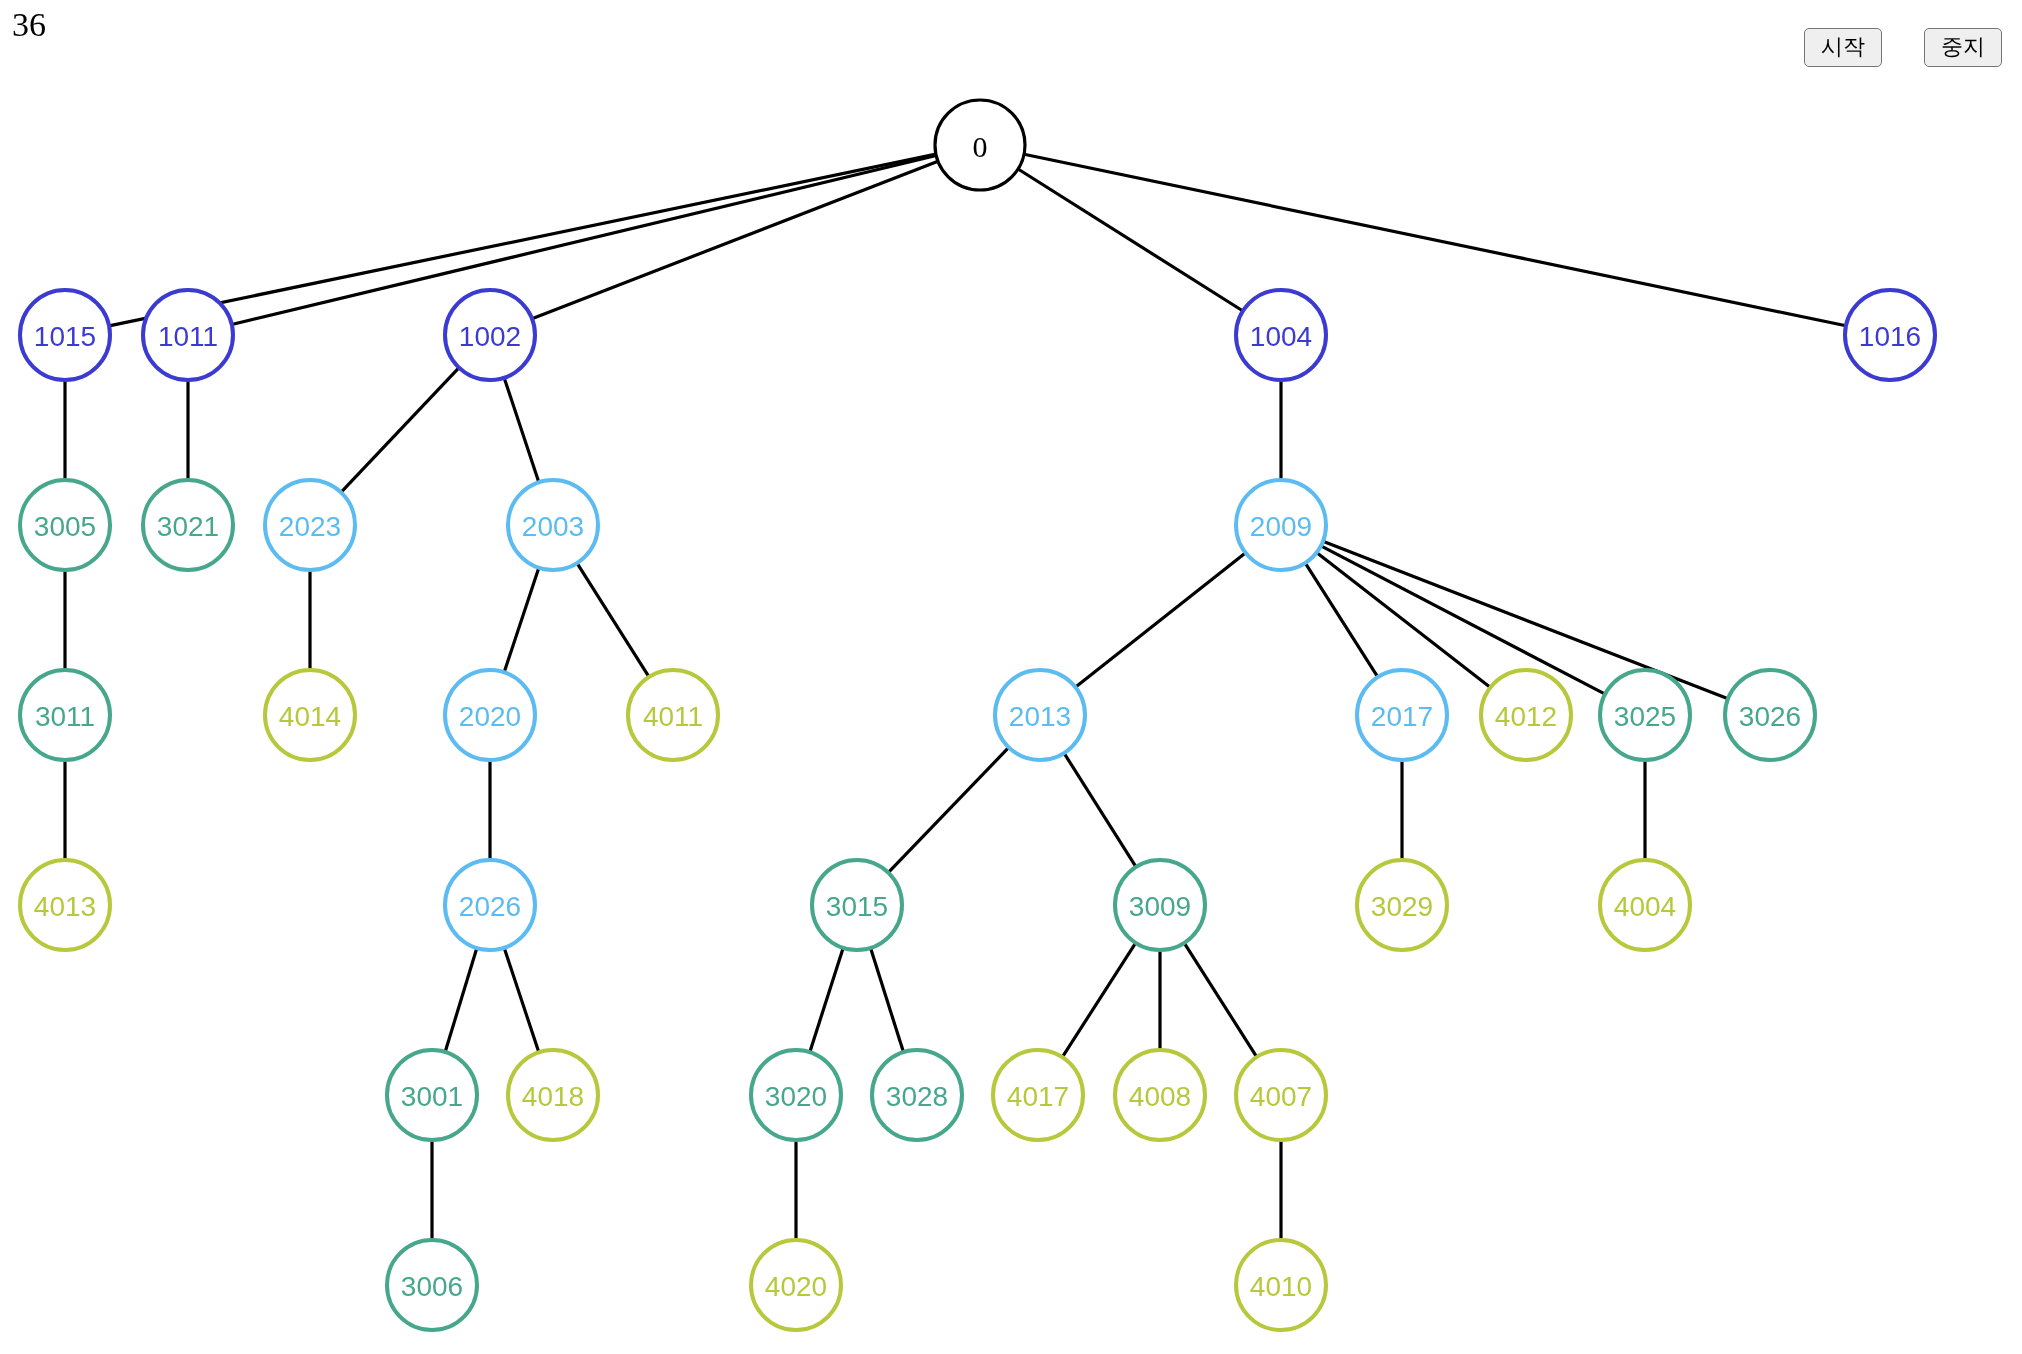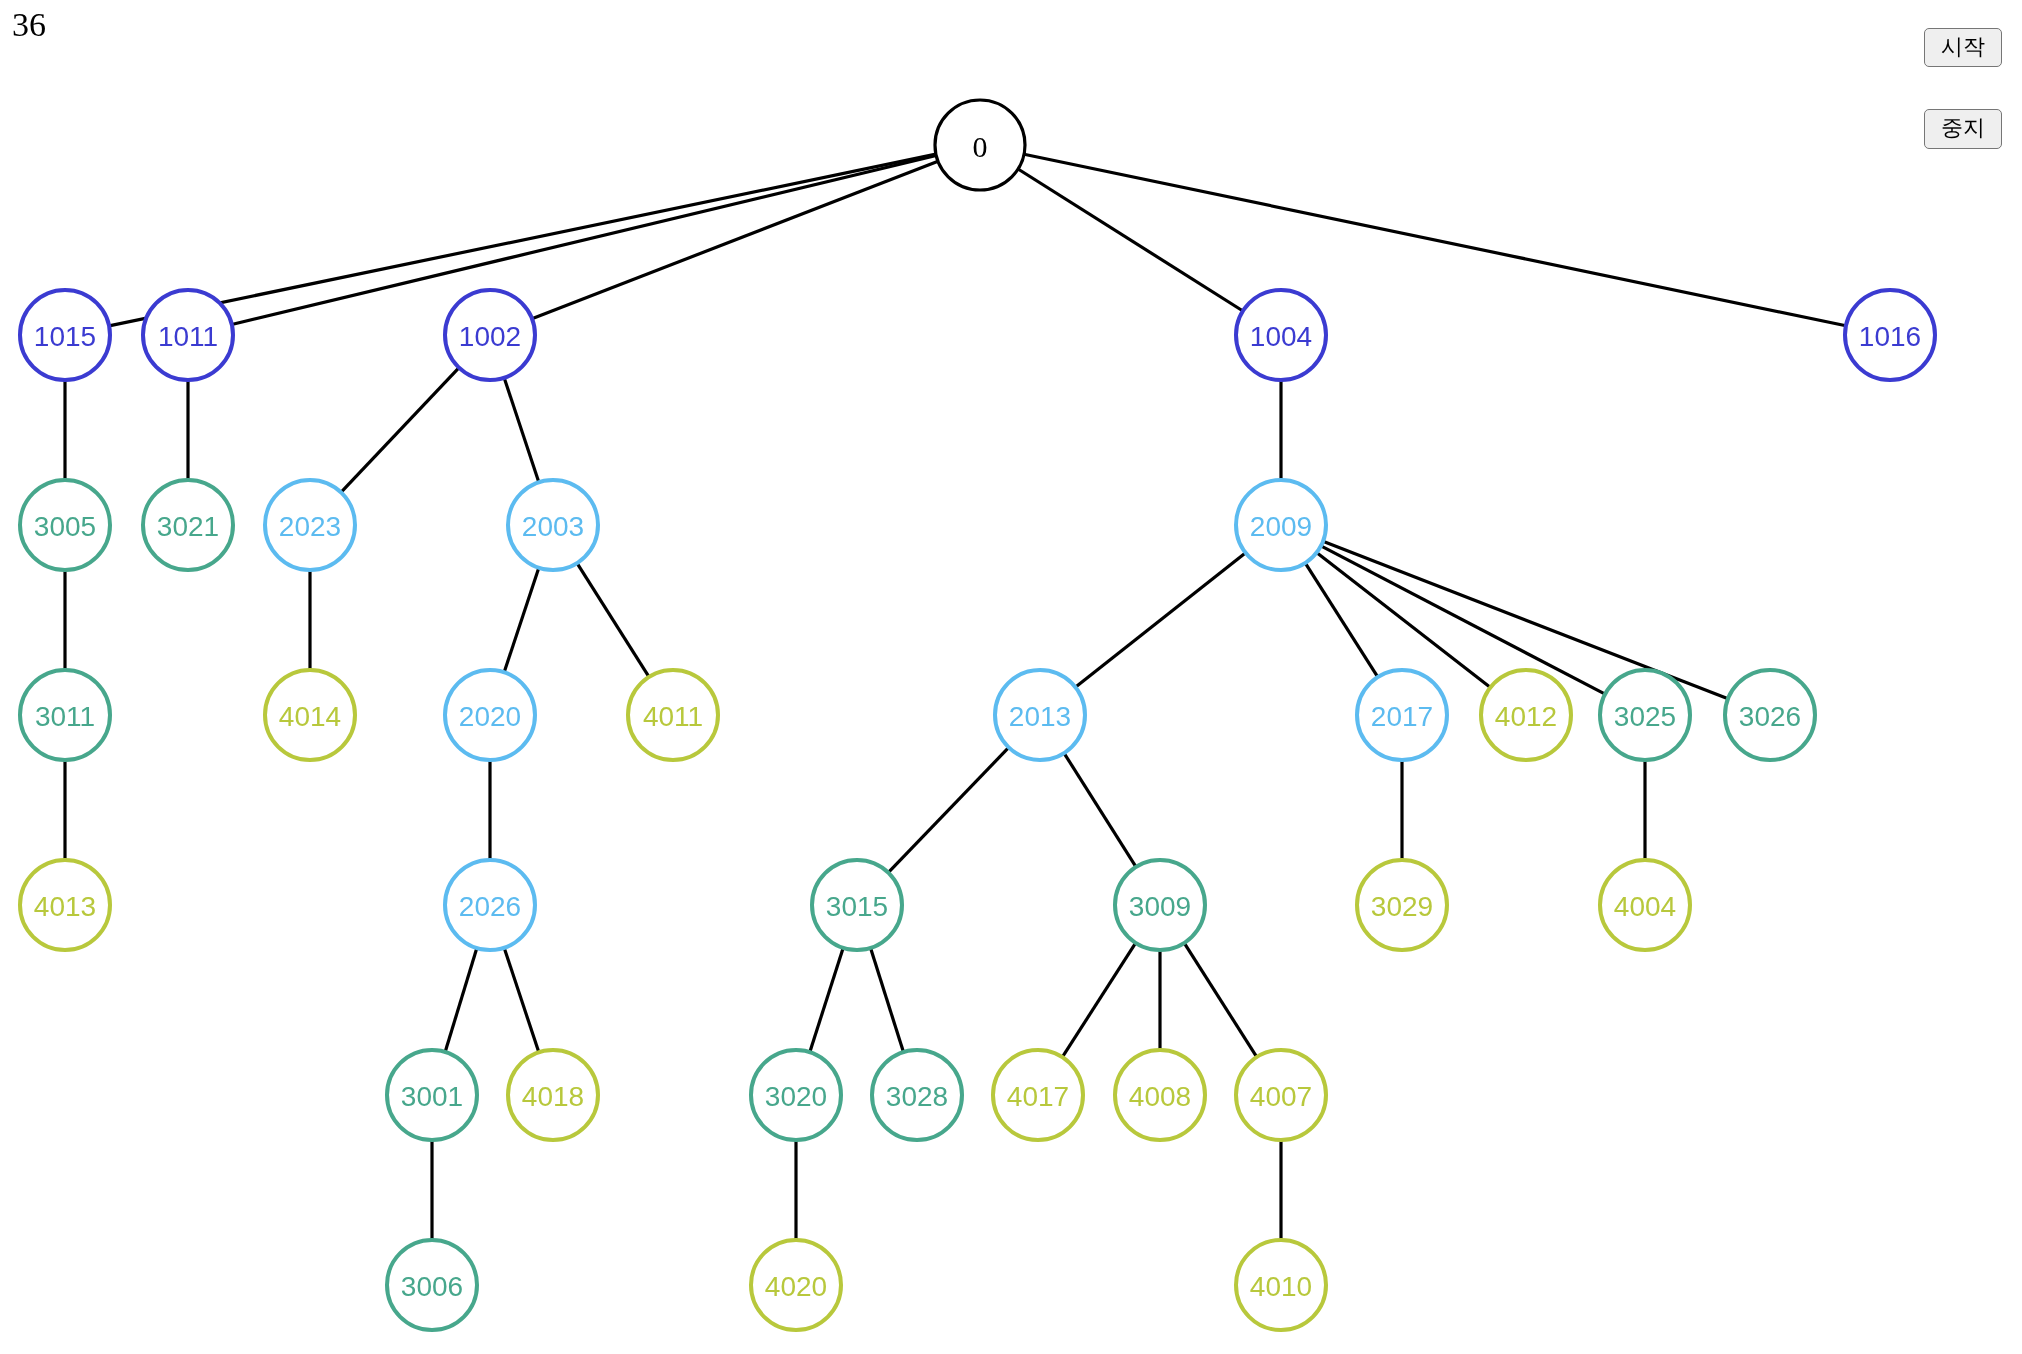--- a/index.html
+++ b/index.html
@@ -5,21 +5,21 @@
   html,body{margin:0;padding:0;background:#ffffff;}
   body{width:2022px;height:1354px;position:relative;overflow:hidden;
        font-family:"Liberation Sans","DejaVu Sans",sans-serif;}
 
   #counter{
     position:absolute;left:12px;top:8px;
     font-family:"Liberation Serif","DejaVu Serif",serif;
     font-size:34px;color:#000;line-height:1;
   }
 
-  #toolbar{position:absolute;right:20px;top:28px;display:flex;gap:42px;flex-direction:column;}
+  #toolbar{position:absolute;right:20px;top:28px;display:flex;gap:42px;}
   .tbtn{
     font-family:"DejaVu Sans","Liberation Sans",sans-serif;
     font-size:22px;
     padding:5px 16px 7px 16px;
     background:#efefef;
     border:1px solid #767676;
     border-radius:5px;
     color:#000;
     line-height:1.15;
     cursor:pointer;

